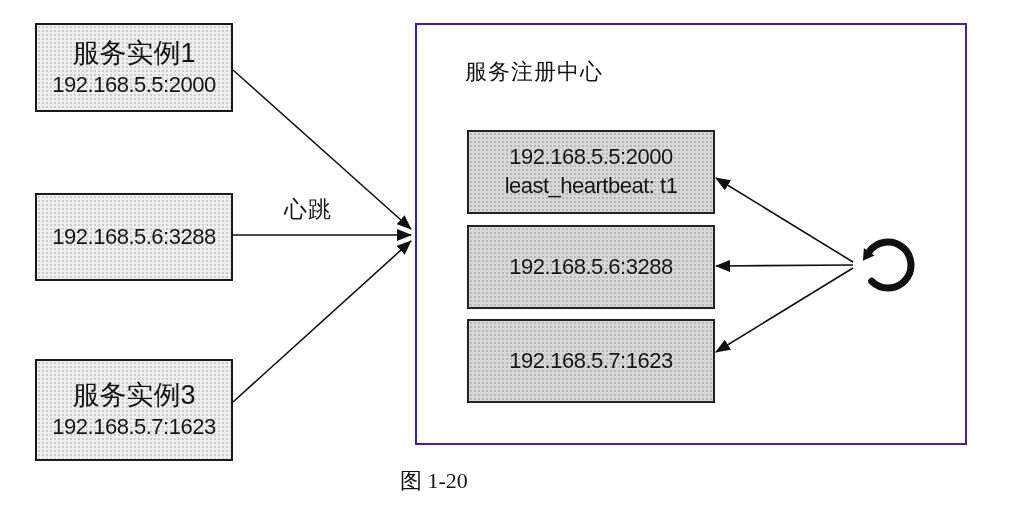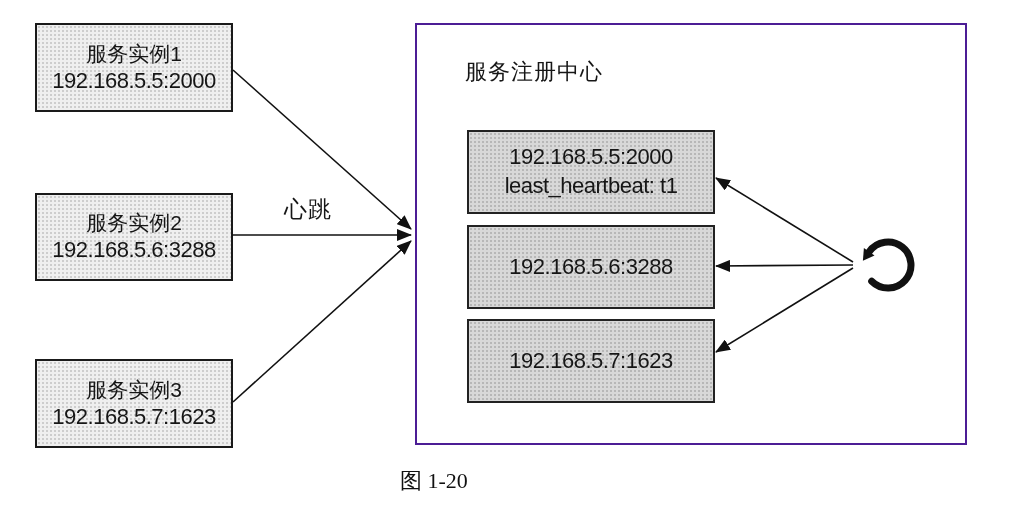--- a/index.html
+++ b/index.html
@@ -14,22 +14,22 @@
     text-align:center;line-height:1.3;
   }
   .instance-box{
     left:35px;width:198px;
     background-color:#efefef;
     background-image:radial-gradient(#cdcdcd 0.8px, transparent 0.9px);
     background-size:4px 4px;
   }
   #inst1{top:23px;height:89px;}
   #inst2{top:193px;height:88px;}
-  #inst3{top:359px;height:89px;}
-  .inst-name{font-size:21px;}
+  #inst3{top:359px;height:102px;}
+  .inst-name{font-size:27px;}
   .inst-addr{font-size:22px;letter-spacing:-0.5px;}
   .registry-box{
     position:absolute;left:415px;top:23px;width:552px;height:422px;
     border:2px solid #4c1d95;box-sizing:border-box;background:#fff;
   }
   .registry-title{
     position:absolute;left:48px;top:32px;font-size:22px;letter-spacing:1px;
   }
   .entry-box{
     left:50px;width:248px;height:84px;
@@ -63,21 +63,20 @@
 </head>
 <body>
 
 <div class="canvas">
 
   <div class="box instance-box" id="inst1">
     <span class="inst-name">服务实例1</span>
     <span class="inst-addr">192.168.5.5:2000</span>
   </div>
   <div class="box instance-box" id="inst2">
-    <span class="inst-name">服务实例2</span>
     <span class="inst-addr">192.168.5.6:3288</span>
   </div>
   <div class="box instance-box" id="inst3">
     <span class="inst-name">服务实例3</span>
     <span class="inst-addr">192.168.5.7:1623</span>
   </div>
 
   <div class="float-label" id="heartbeat-label">心跳</div>
 
   <div class="registry-box">

